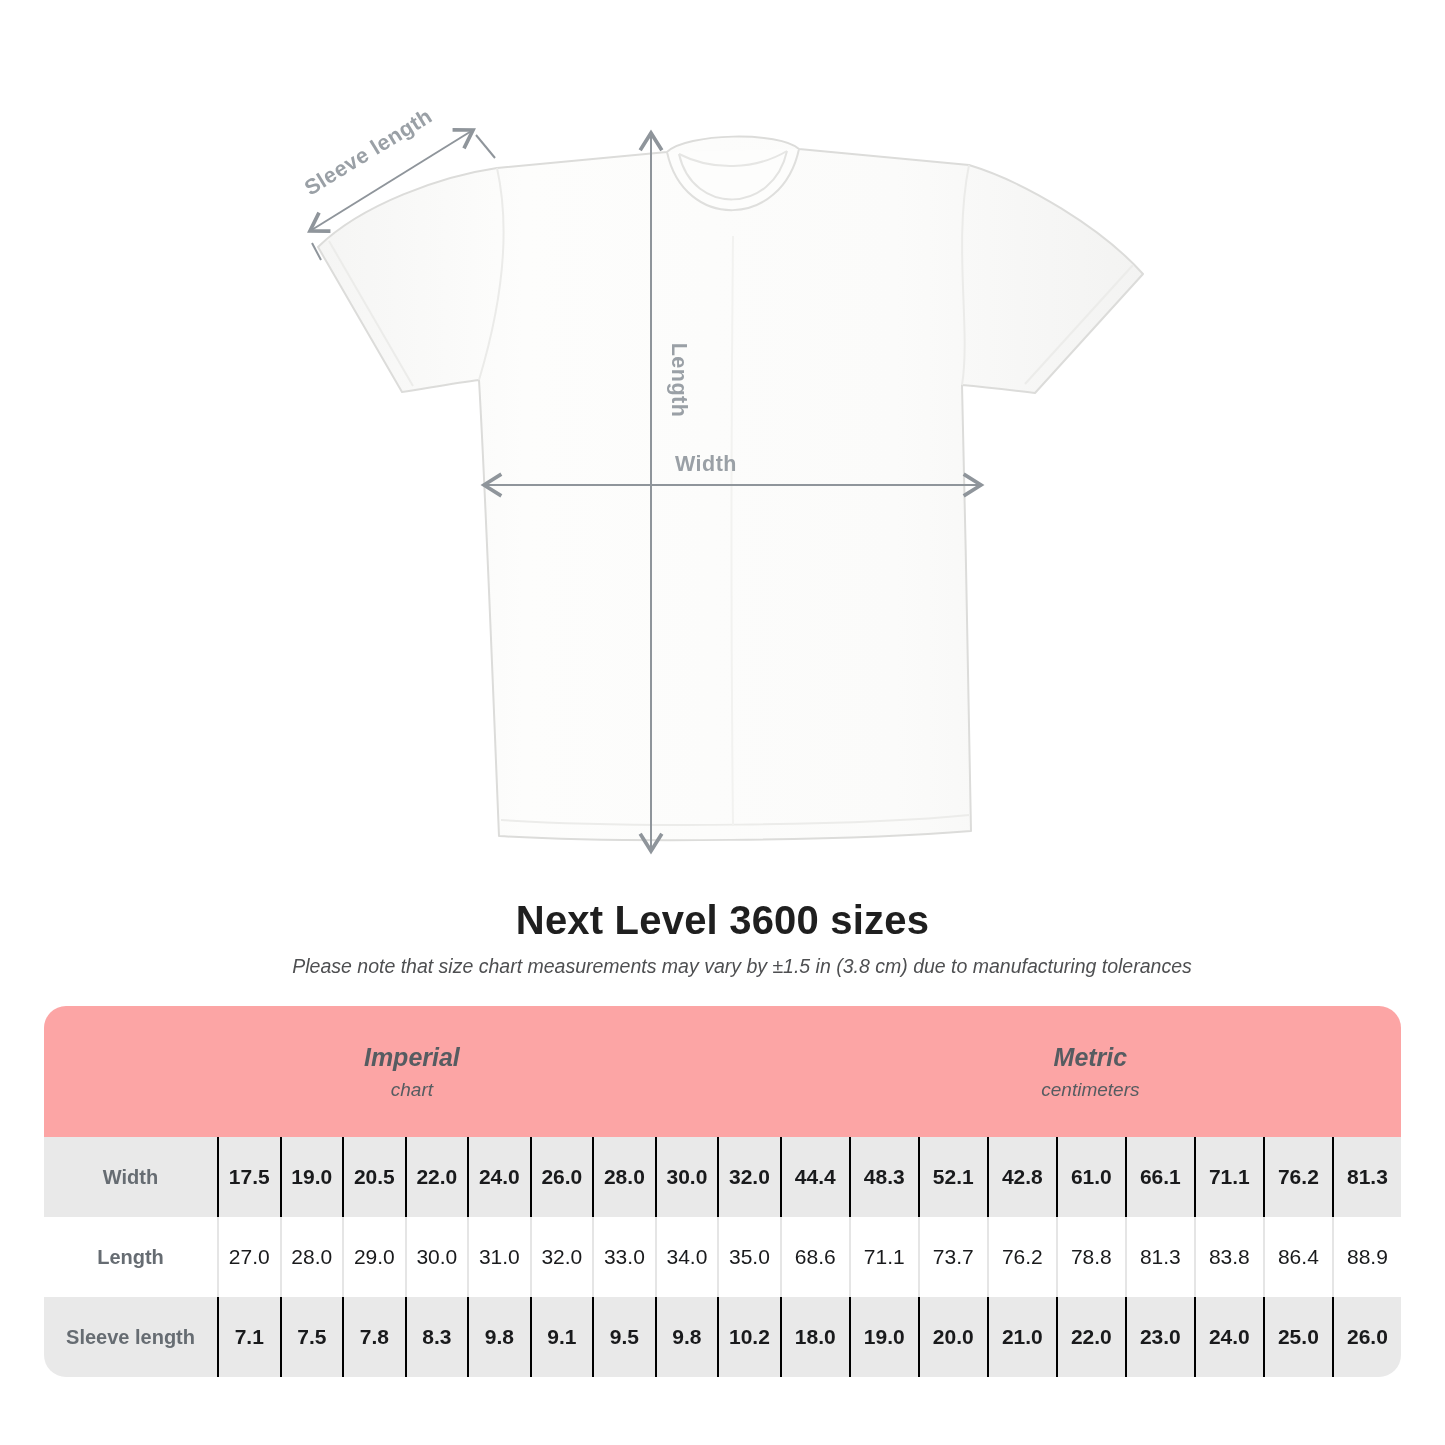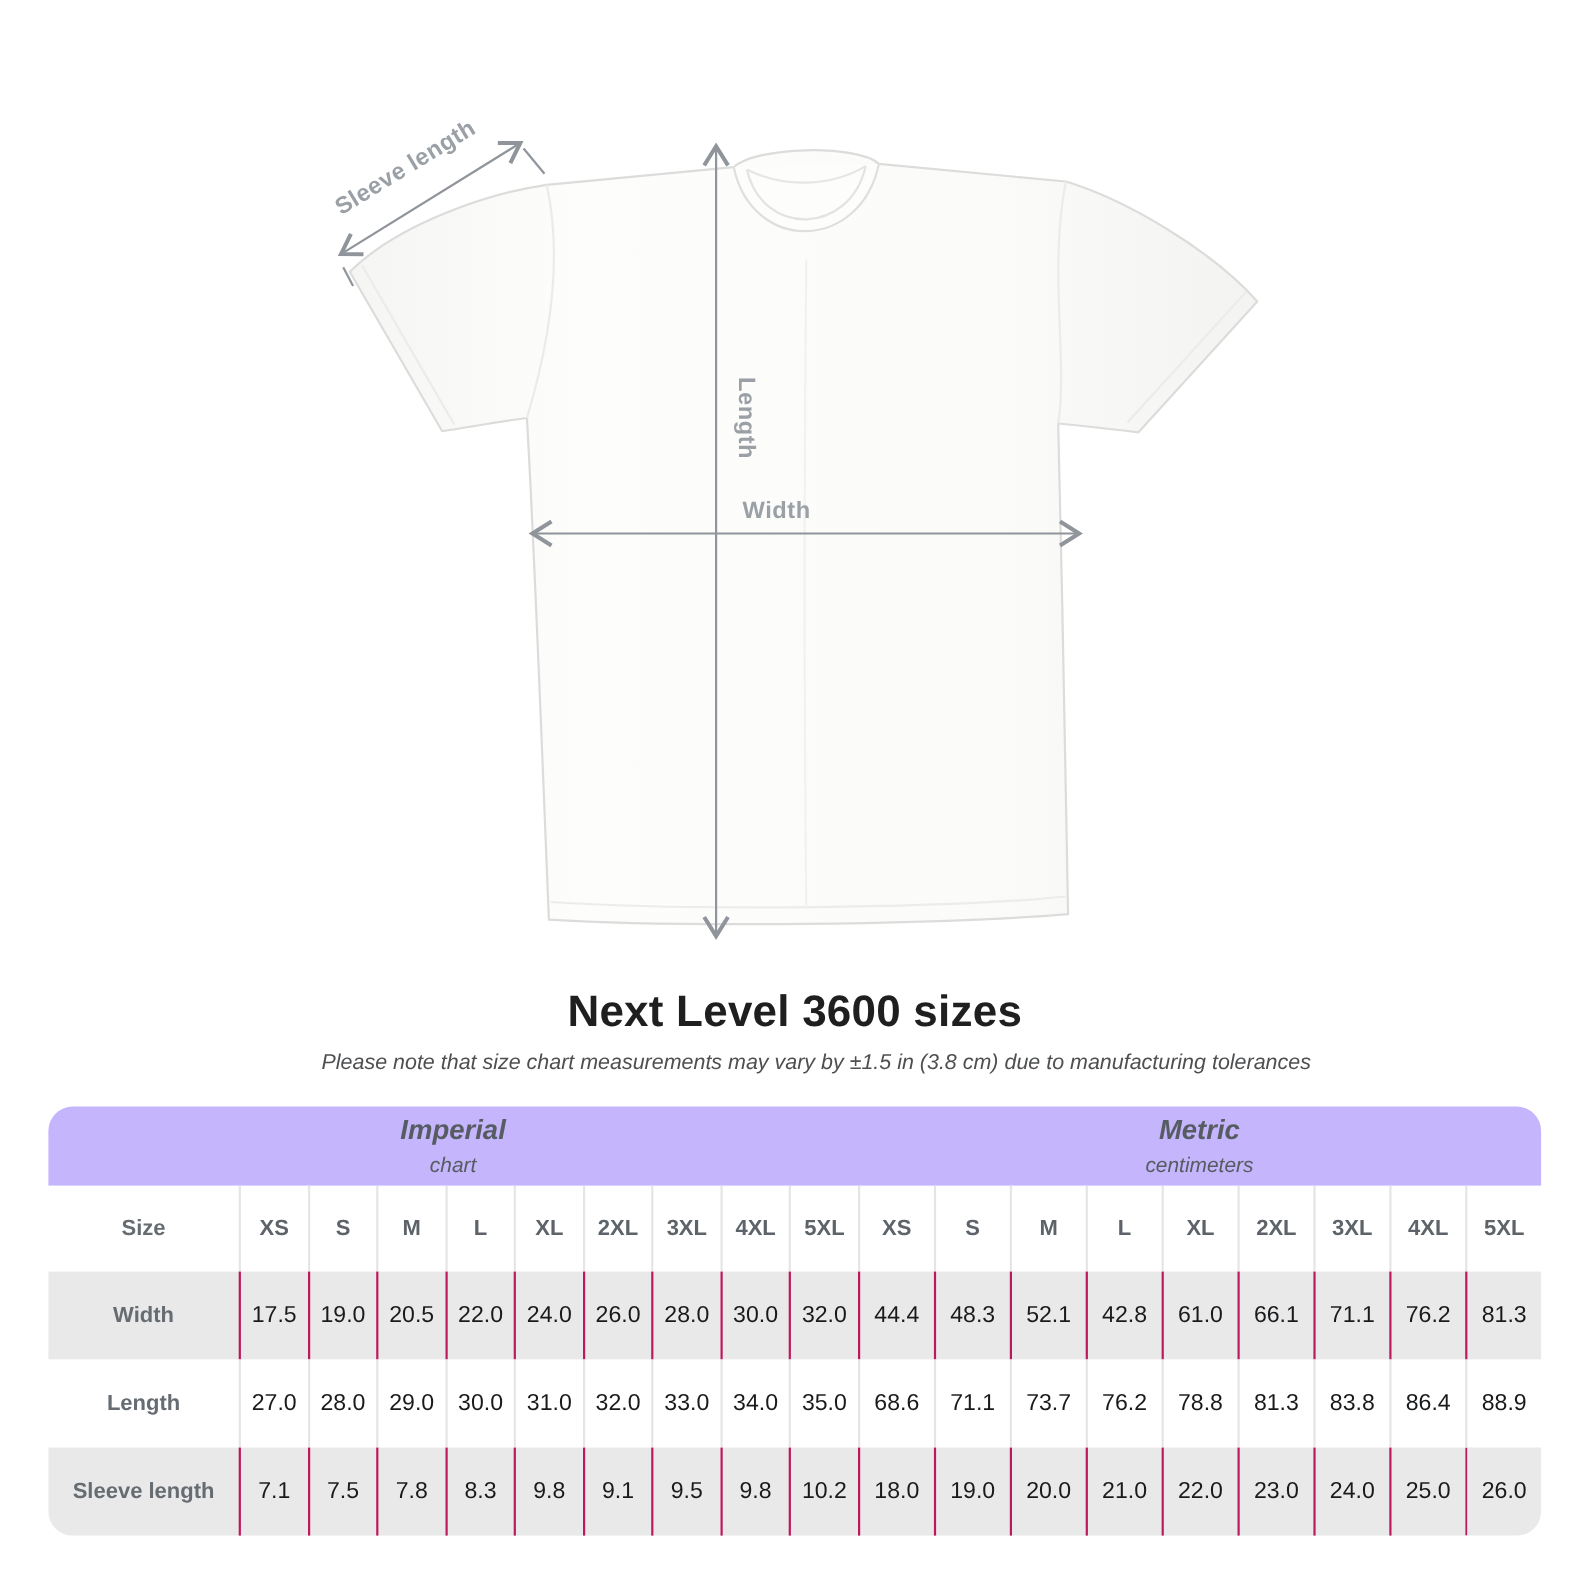--- a/index.html
+++ b/index.html
@@ -20,37 +20,37 @@
 
   
   table.size-chart { width:1357px; margin-left:44px; border-collapse:separate;
     border-spacing:0; table-layout:fixed; }
   col.c-label { width:173px; }
   col.c-imp   { width:62.5px; }
   col.c-met   { width:69px; }
 
   th,td { text-align:center; vertical-align:middle; font-weight:normal; }
 
-  th.band { background:#c4b5fd; height:72px; }
+  th.band { background:#fca5a5; height:131px; }
   th.band-first { border-radius:22px 0 0 0; }
   th.band-last  { border-radius:0 22px 0 0;margin-top:28px; }
   .sec-title { font-size:25px; font-weight:bold; font-style:italic; color:#565c61; }
   .sec-sub   { font-size:19px; font-style:italic; color:#565c61; margin-top:7px; }
 
   tr.szrow > * { height:78px; background:#ffffff; }
   th.szh { font-size:20px; font-weight:bold; color:#5d6368; }
   th.rlabel { font-size:20px; font-weight:bold; color:#666c72; }
 
   tbody tr > * { height:80px; }
   tbody td { font-size:21px; color:#191a1c; }
   tr.g > * { background:#e9e9e9; }
   tr.w > * { background:#ffffff; }
 
   tr.szrow > * + *, tr.w > * + * { border-left:2px solid #e5e5e5; }
-  tr.g > * + * { border-left:2px solid #be185d; }
+  tr.g > * + * { border-left:2px solid #000000;font-weight:bold; }
 
   tbody tr:last-child > :first-child { border-radius:0 0 0 22px; }
   tbody tr:last-child > :last-child  { border-radius:0 0 22px 0; }
 </style>
 </head>
 <body>
 
 <div class="tee-wrap">
   <svg width="1445" height="870" viewBox="0 0 1445 870">
     <defs>
@@ -138,42 +138,20 @@
     <tr>
       <th class="band band-first" colspan="10">
         <div class="sec-title">Imperial</div>
         <div class="sec-sub">chart</div>
       </th>
       <th class="band band-last" colspan="9">
         <div class="sec-title">Metric</div>
         <div class="sec-sub">centimeters</div>
       </th>
     </tr>
-    <tr class="szrow" id="size-row">
-      <th class="rlabel">Size</th>
-
-    <th class="szh">XS</th>
-        <th class="szh">S</th>
-        <th class="szh">M</th>
-        <th class="szh">L</th>
-        <th class="szh">XL</th>
-        <th class="szh">2XL</th>
-        <th class="szh">3XL</th>
-        <th class="szh">4XL</th>
-        <th class="szh">5XL</th>
-        <th class="szh">XS</th>
-        <th class="szh">S</th>
-        <th class="szh">M</th>
-        <th class="szh">L</th>
-        <th class="szh">XL</th>
-        <th class="szh">2XL</th>
-        <th class="szh">3XL</th>
-        <th class="szh">4XL</th>
-        <th class="szh">5XL</th>
-      </tr>
   </thead>
   <tbody id="chart-body">
 
   <tr class="g">
         <th class="rlabel">Width</th>
         <td>17.5</td>
         <td>19.0</td>
         <td>20.5</td>
         <td>22.0</td>
         <td>24.0</td>

